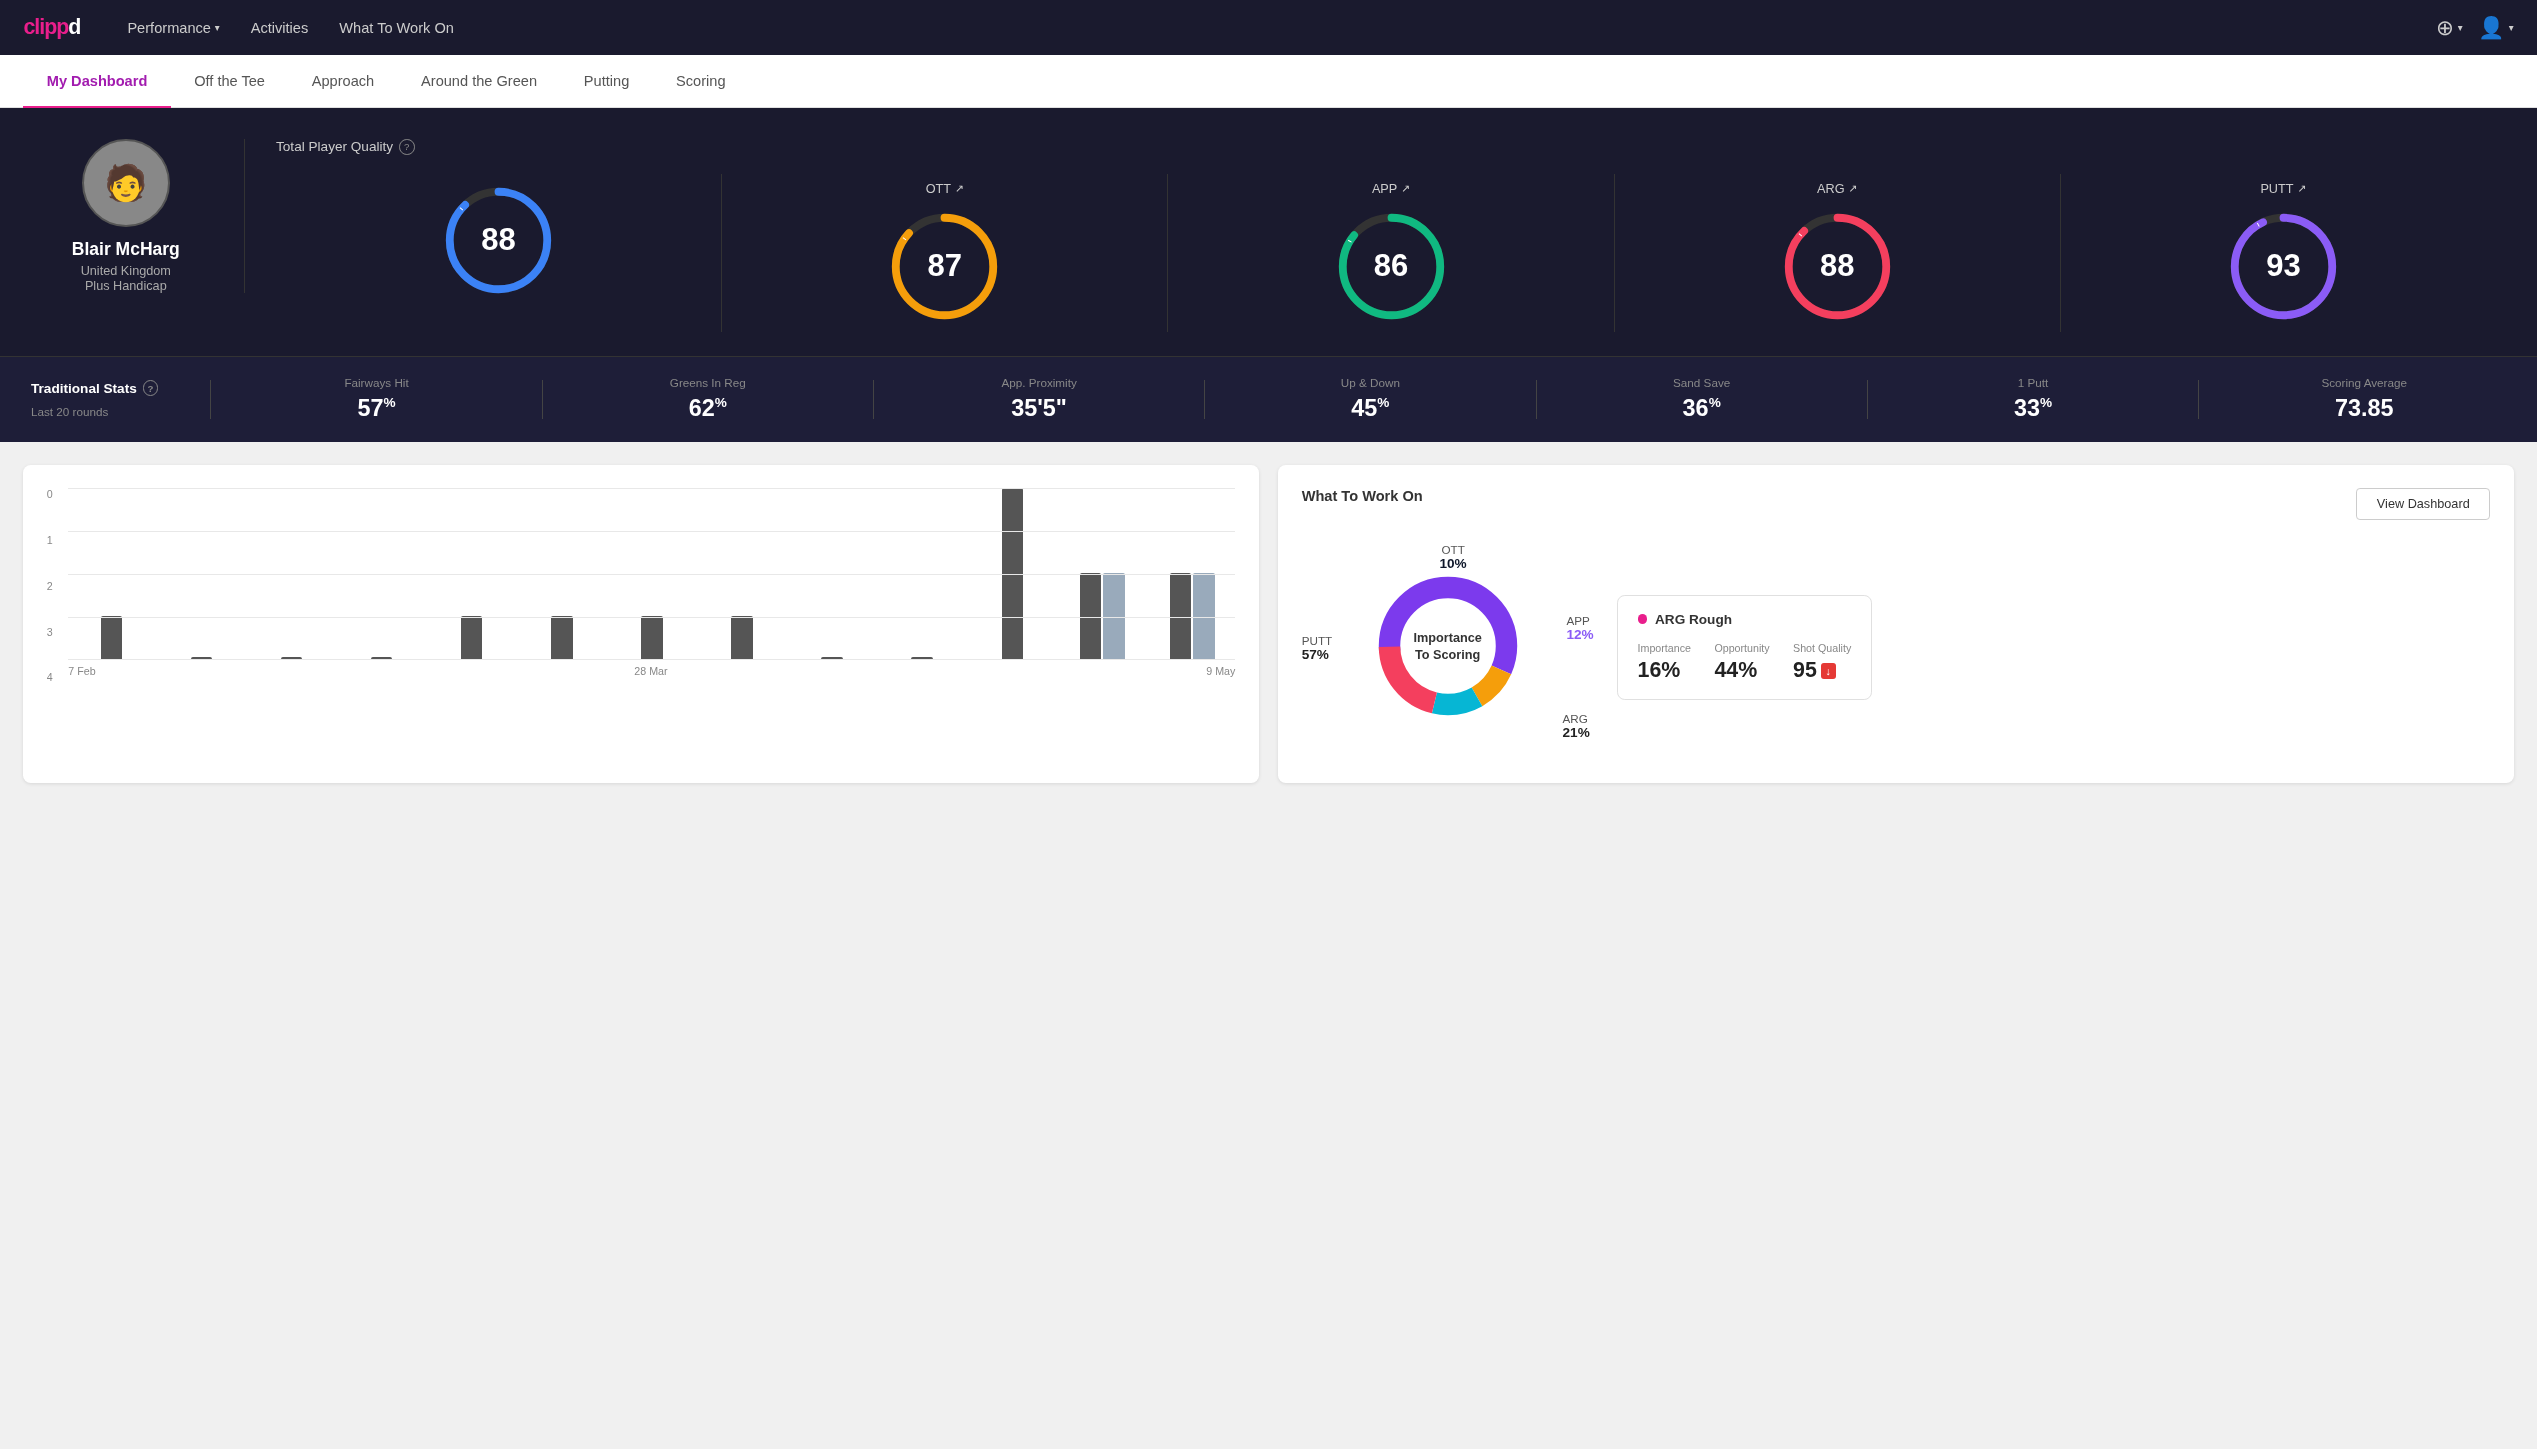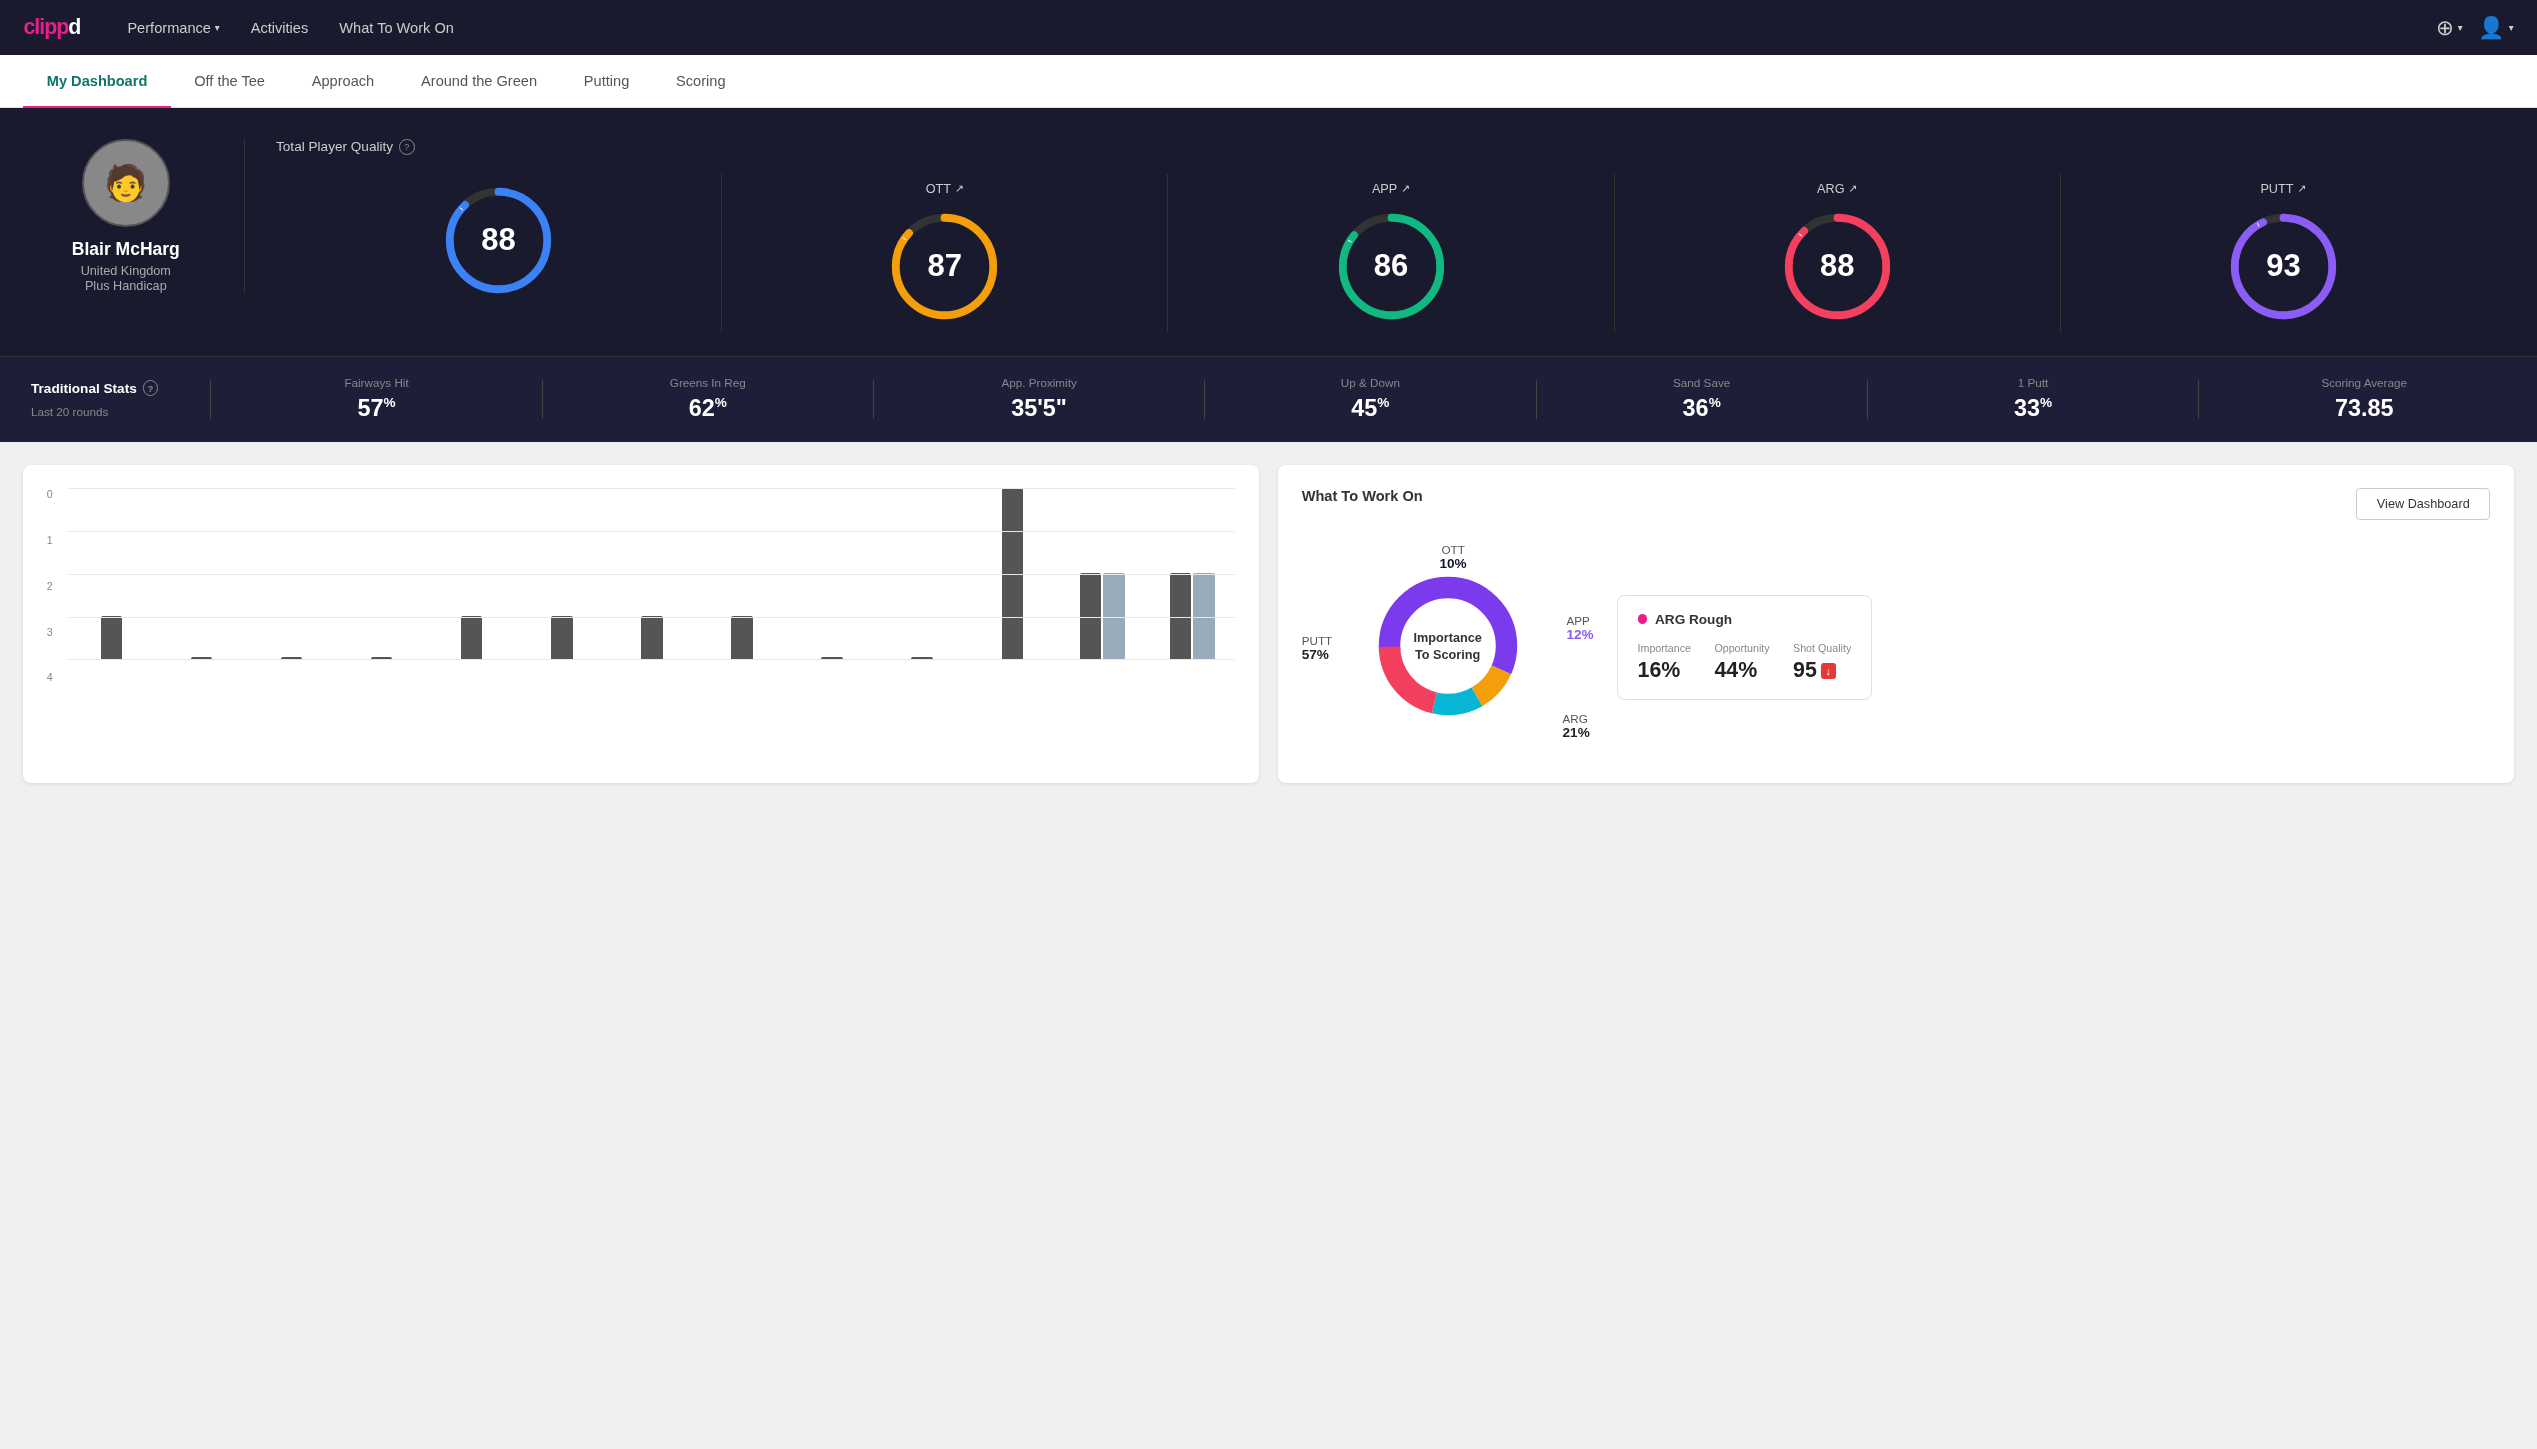--- a/index.html
+++ b/index.html
@@ -48,21 +48,21 @@
     .tab-item {
       padding: 17.5px 23.4px;
       font-size: 14.6px;
       color: #555;
       cursor: pointer;
       border-bottom: 2.9px solid transparent;
       margin-bottom: -1px;
       white-space: nowrap;
     }
     .tab-item.active {
-      color: #0f766e;
+      color: #a21caf;
       border-bottom-color: #e91e8c;
       font-weight: 600;
       text-align: center;
     }
 
     
     .hero-section {
       background: #1a1a2e;
       padding: 31px 31px 23.4px;
     }
@@ -418,20 +418,25 @@
           <div class="bar-group">
             <div class="bar bar-dark" style="height:86px;width:21.4px;"></div>
             <div class="bar bar-light" style="height:86px;width:21.4px;"></div>
           </div>
           <div class="bar-group">
             <div class="bar bar-dark" style="height:86px;width:21.4px;"></div>
             <div class="bar bar-light" style="height:86px;width:21.4px;"></div>
           </div>
         </div>
 
+        <div style="display:flex;justify-content:space-between;padding-top:5.8px;">
+          <div class="x-label">7 Feb</div>
+          <div class="x-label">28 Mar</div>
+          <div class="x-label">9 May</div>
+        </div>
       </div>
     </div>
   </div>
 
   <div class="card work-card">
     <div class="card-header">
       <div class="card-title">What To Work On</div>
       <button class="btn-outline">View Dashboard</button>
     </div>
 

